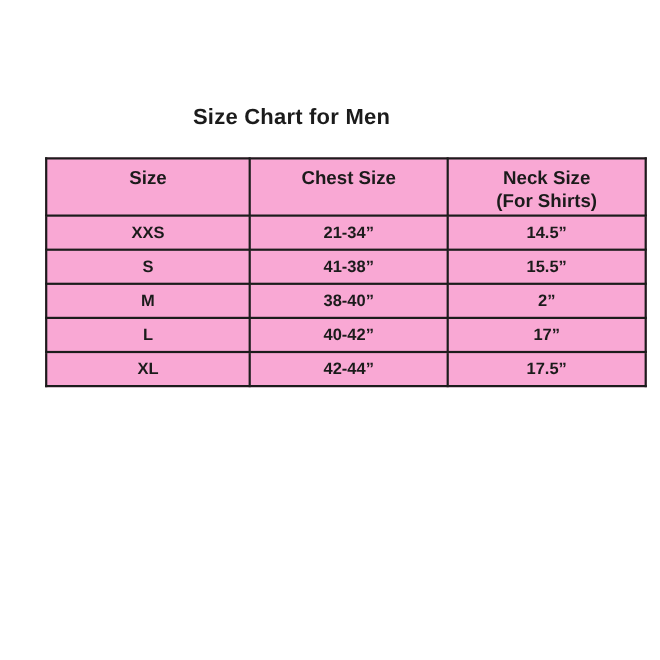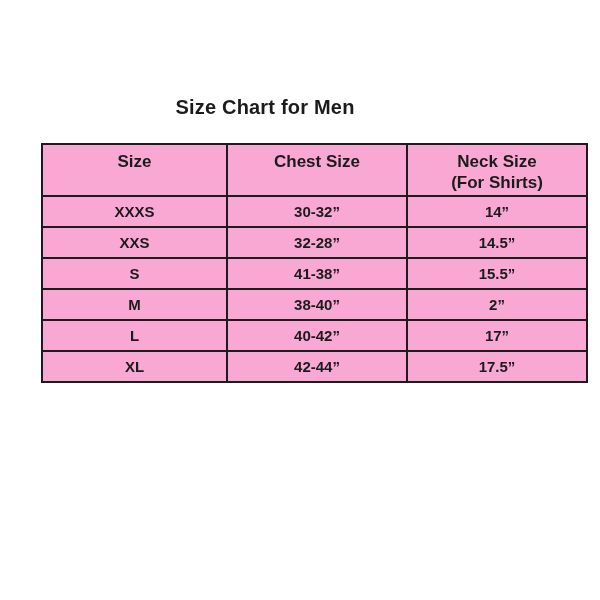--- a/index.html
+++ b/index.html
@@ -84,27 +84,22 @@
             <div></div>
           </th>
           <th>
             <div>Neck Size</div>
             <div>(For Shirts)</div>
           </th>
         </tr>
       </thead>
       <tbody>
         <tr>
-          <td>XXXS</td>
-          <td>30-32”</td>
-          <td>14”</td>
-        </tr>
-        <tr>
           <td>XXS</td>
-          <td>32-28”</td>
+          <td>21-34”</td>
           <td>14.5”</td>
         </tr>
         <tr>
           <td>S</td>
           <td>41-38”</td>
           <td>15.5”</td>
         </tr>
         <tr>
           <td>M</td>
           <td>38-40”</td>

